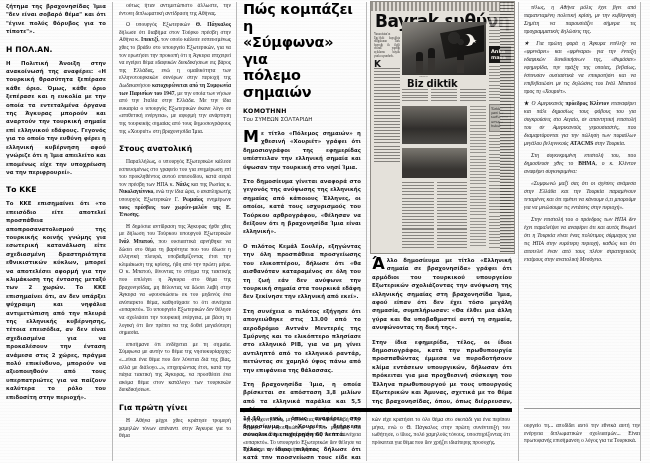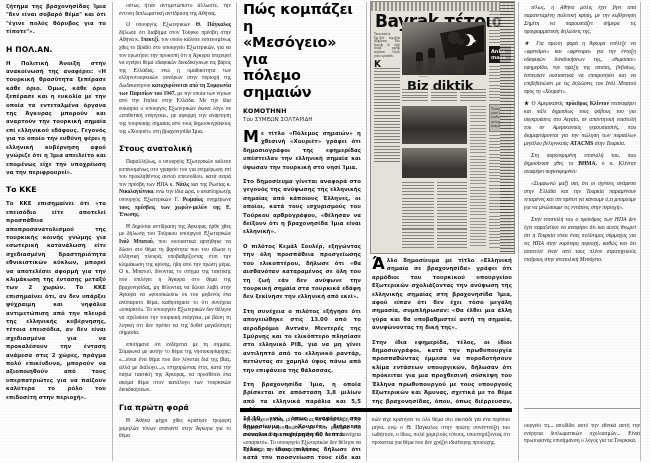--- a/index.html
+++ b/index.html
@@ -160,21 +160,21 @@
     position:absolute;right:9px;top:15px;color:#efece6;font-size:7px;line-height:7px;
   }
   .person{
     position:absolute;bottom:2px;width:7px;height:21px;
     background:linear-gradient(180deg,#1c1b1a 0 42%, #3a3835 42% 100%);
     border-radius:3px 3px 0 0;
   }
   #clip .bizdiktik{
     position:absolute;left:36px;top:76px;
     font-family:"DejaVu Sans", sans-serif;font-weight:700;
-    font-size:13px;letter-spacing:-0.2px;color:#141414;
+    font-size:10px;letter-spacing:-0.2px;color:#141414;
   }
   #clip .bizsub{
     position:absolute;left:48px;top:73px;
     font-family:"Liberation Serif", serif;font-size:2.6px;color:#55524d;
   }
   #clip .cliptriple{
     position:absolute;left:31px;top:87px;width:84px;height:14px;
     display:flex;gap:3px;
   }
   #clip .cliptriple span{
@@ -279,29 +279,29 @@
       Ο υπουργός Εξωτερικών <b>Θ. Πάγκαλος</b> δήλωσε ότι διαβήμα στον Τούρκο πρέσβη στην Αθήνα κ. <b>Ιπεκτζί</b>, τον οποίο κάλεσε εσπευσμένως χθες το βράδυ στο υπουργείο Εξωτερικών, για να τον ερωτήσει την προκοπή ότι η Άγκυρα επιχειρεί να εγείρει θέμα εδαφικών διεκδικήσεων εις βάρος της Ελλάδας, ενώ η ομαδικότητα των ελληνοτουρκικών συνόρων στην περιοχή της Δωδεκανήσου <b>κατοχυρώνεται από τη Συμφωνία των Παρισίων του 1947</b>, με την οποία των νήσων από την Ιταλία στην Ελλάδα. Με την ίδια ευκαιρία ο υπουργός Εξωτερικών έκανε λόγο σε «επιθετική ενέργεια», με αφορμή την ανάρτηση της τουρκικής σημαίας από τους δημοσιογράφους της «Χουριέτ» στη βραχονησίδα Ίμια.
     </p>
     <h3 class="sub serifsub">Στους ανατολική</h3>
     <p class="indent">
       Παραλλήλως, ο υπουργός Εξωτερικών κάλεσε εσπευσμένως στο γραφείο του για ενημέρωση επί του προκληθέντος αυτού επεισοδίου, κατά σειρά τον πρέσβη των ΗΠΑ κ. <b>Νάιλς</b> και της Ρωσίας κ. <b>Νικολαγιέννκο</b>, ενώ την ίδια ώρα, ο αναπληρωτής υπουργός Εξωτερικών Γ. <b>Ρωμαίος</b> ενημέρωνε <b>τους πρέσβεις των χωρών-μελών της Ε. Ένωσης</b>.
     </p>
     <p class="indent">
       Η δημόσια αντίδραση της Άγκυρας ήρθε χθες με δήλωση του Τούρκου υπουργού Εξωτερικών <b>Ινάλ Μπατού</b>, που ουσιαστικά αρνήθηκε να δώσει στο θέμα τη βαρύτητα που του έδωσε η ελληνική πλευρά, υποβαθμίζοντας έτσι την κλιμάκωση της κρίσης, ήδη από την πρώτη μέρα. Ο κ. Μπατού, δίνοντας το στίγμα της τακτικής που επιλέγει η Άγκυρα στο θέμα της βραχονησίδας, μη θέλοντας να δώσει λαβή στην Άγκυρα να «φουσκώσει» εκ του μηδενός ένα ανύπαρκτο θέμα, καθησύχασε το ότι συνέχεια «υπαρκτό». Το υπουργείο Εξωτερικών δεν θέλησε να σχολιάσει την τουρκική ενέργεια, με βάση τη λογική ότι δεν πρέπει να της δοθεί μεγαλύτερη σημασία.
     </p>
     <p class="indent">επισήμανε ότι ενδέχεται με τη σημαία. Σύμφωνα με αυτήν το θέμα της νησιοκυρίαρχης: «...είναι ένα θέμα που δεν λύνεται διά της βίας, αλλά με διάλογο...», επιχειρώντας έτσι, κατά την πάγια τακτική της Άγκυρας, να προσθέσει ένα ακόμα θέμα στον κατάλογο των τουρκικών διεκδικήσεων.</p>
-    <h3 class="sub serifsub">Για πρώτη φορά</h3>
+    <h3 class="sub serifsub">Για πρώτη γίνει</h3>
     <p class="indent">Η Αθήνα μέχρι χθες κράτησε τρομερή χαμηλών τόνων απέναντι στην Άγκυρα για το θέμα</p>
   </div>
 
   <div class="col" style="left:243px;top:1px;width:118px;height:458px;">
 
     <div class="headline">
       <span>Πώς κομπάζει η</span><br>
-      <span>«Μεσόγειο» για</span><br>
+      <span>«Σύμφωνα» για</span><br>
       <span>πόλεμο σημαιών</span>
     </div>
 
     <div class="kicker">ΚΟΜΟΤΗΝΗ</div>
     <div class="byline">Του ΣΥΜΕΩΝ ΣΟΛΤΑΡΙΔΗ</div>
 
     <div class="sans dropcap-wrap">
       <p>
         <span class="dropcap">Μ</span><span>ε τίτλο «Πόλεμος σημαιών» η χθεσινή «Χουριέτ» γράφει ότι δημοσιογράφοι της εφημερίδας υπέστειλαν την ελληνική σημαία και ύψωσαν την τουρκική στο νησί Ίμια.</span>
       </p>
@@ -309,21 +309,21 @@
       <p>Ο πιλότος Κεμάλ Σουλέρ, εξηγώντας την όλη προσπάθεια προσγείωσης του ελικοπτέρου, δήλωσε ότι «θα αισθανόταν καταραμένος σε όλη του τη ζωή εάν δεν ανύψωνε την τουρκική σημαία στα τουρκικά εδάφη δεν ξεκίνησε την ελληνική από εκεί».</p>
       <p>Στη συνέχεια ο πιλότος εξήγησε ότι απογειώθηκε στις 13.00 από το αεροδρόμιο Αντνάν Μεντερές της Σμύρνης και το ελικόπτερο πλησίασε στο ελληνικό ΡΙΒ, για να μη γίνει αντιληπτό από το ελληνικό ραντάρ, πετώντας σε χαμηλό ύψος πάνω από την επιφάνεια της θάλασσας.</p>
       <p>Στη βραχονησίδα Ίμια, η οποία βρίσκεται σε απόσταση 3,8 μιλίων από τα ελληνικά παράλια και 5,5 μιλίων από τα τουρκικά, έφτασε στις 14.10, ενώ, όπως αναφέρει στο δημοσίευμα η «Χουριέτ», διήρκεσε συνολικά η επιχείρηση 60 λεπτά.</p>
       <p>Τέλος, ο ίδιος πιλότος δήλωσε ότι κατά την προσγείωση τους είδε και τους Έλληνες, οι οποίοι στην πρώτη στιγμή τούς πέρασαν για ψαράδες, αλλά αμέσως μετά κατάλαβαν ότι επρόκειτο για τους νησιώτες που είχαν ανεβάσει πιο πριν την ελληνική σημαία στο Κάλυμνο.</p>
 
     </div>
   </div>
 
   <div id="clip">
     <div class="cliptop"></div>
-    <div class="masthead">Bayrak τέτοια</div>
+    <div class="masthead">Bayrak ευθύνη</div>
     <div class="cliplead">
       Yunanistan'ın Ege'deki kayalıkta dalgalanan Türk bayrağı ile ilgili olarak yaptığı açıklama büyük yankı uyandırdı.
     </div>
 
     <div class="photo1">
       <div class="flagshape"></div>
       <div class="crescent"></div>
       <div class="star">★</div>
       <div class="person" style="left:14px;"></div>
       <div class="person" style="left:26px;height:25px;"></div>

